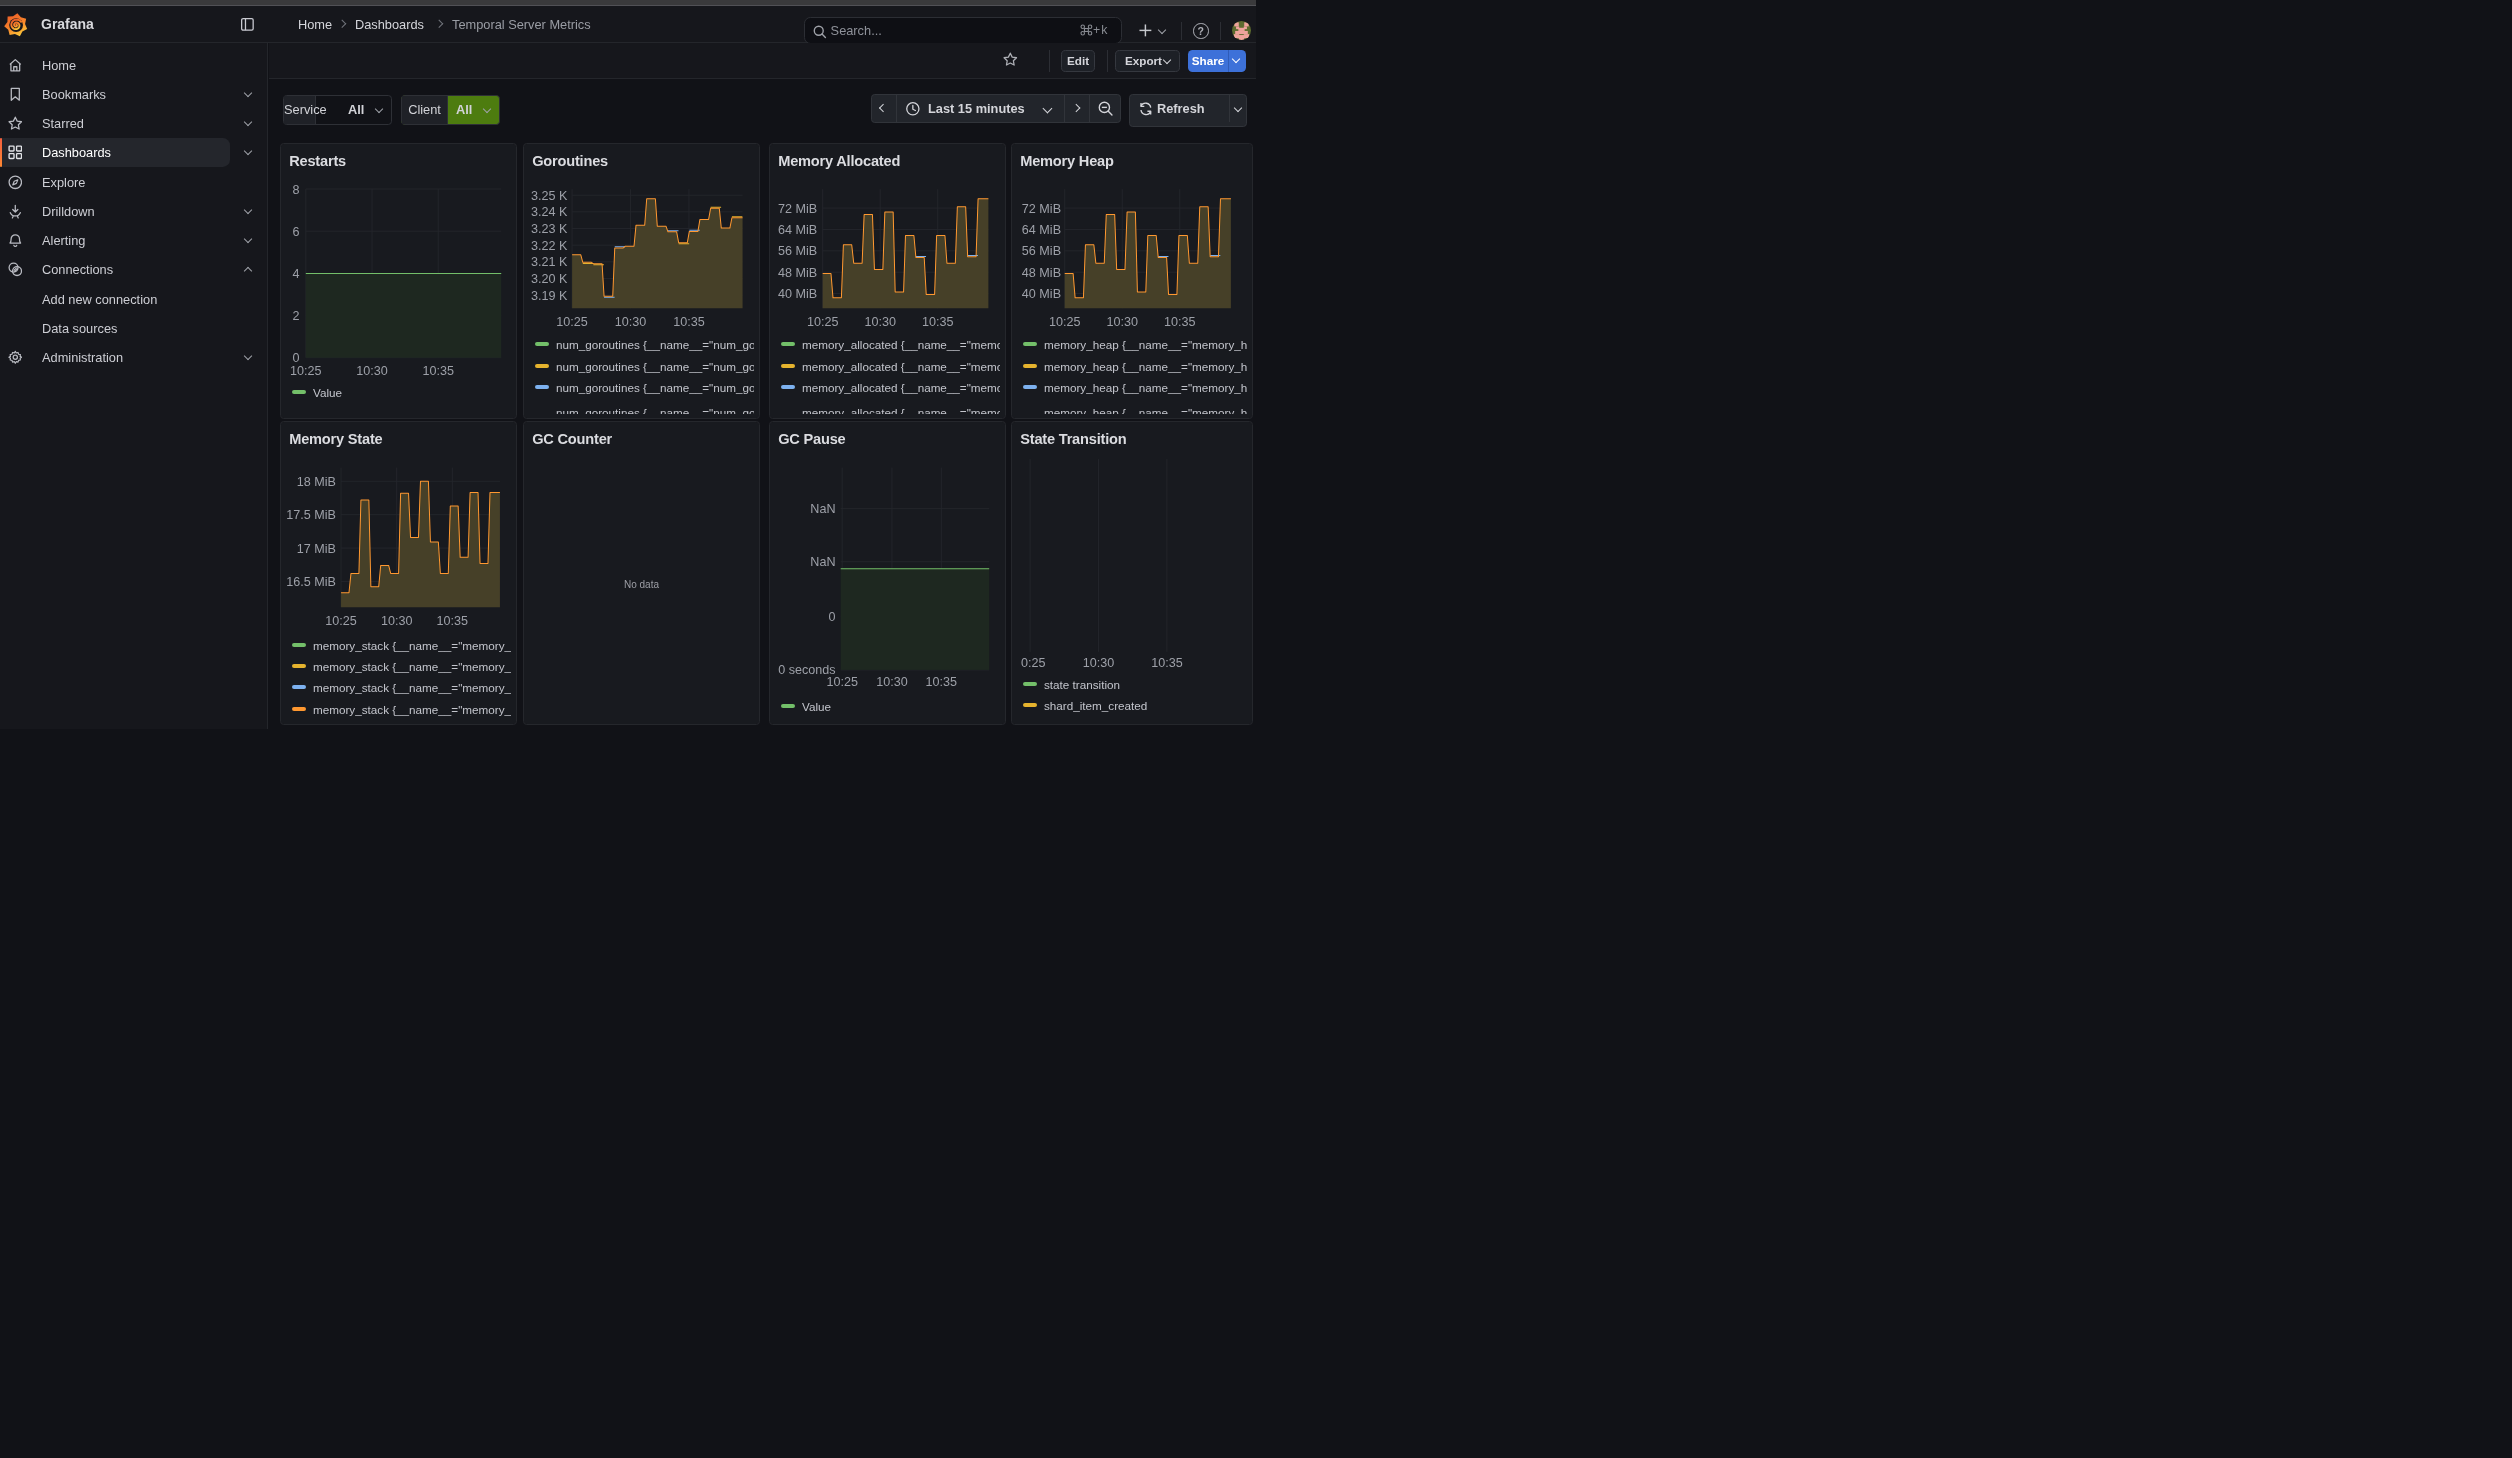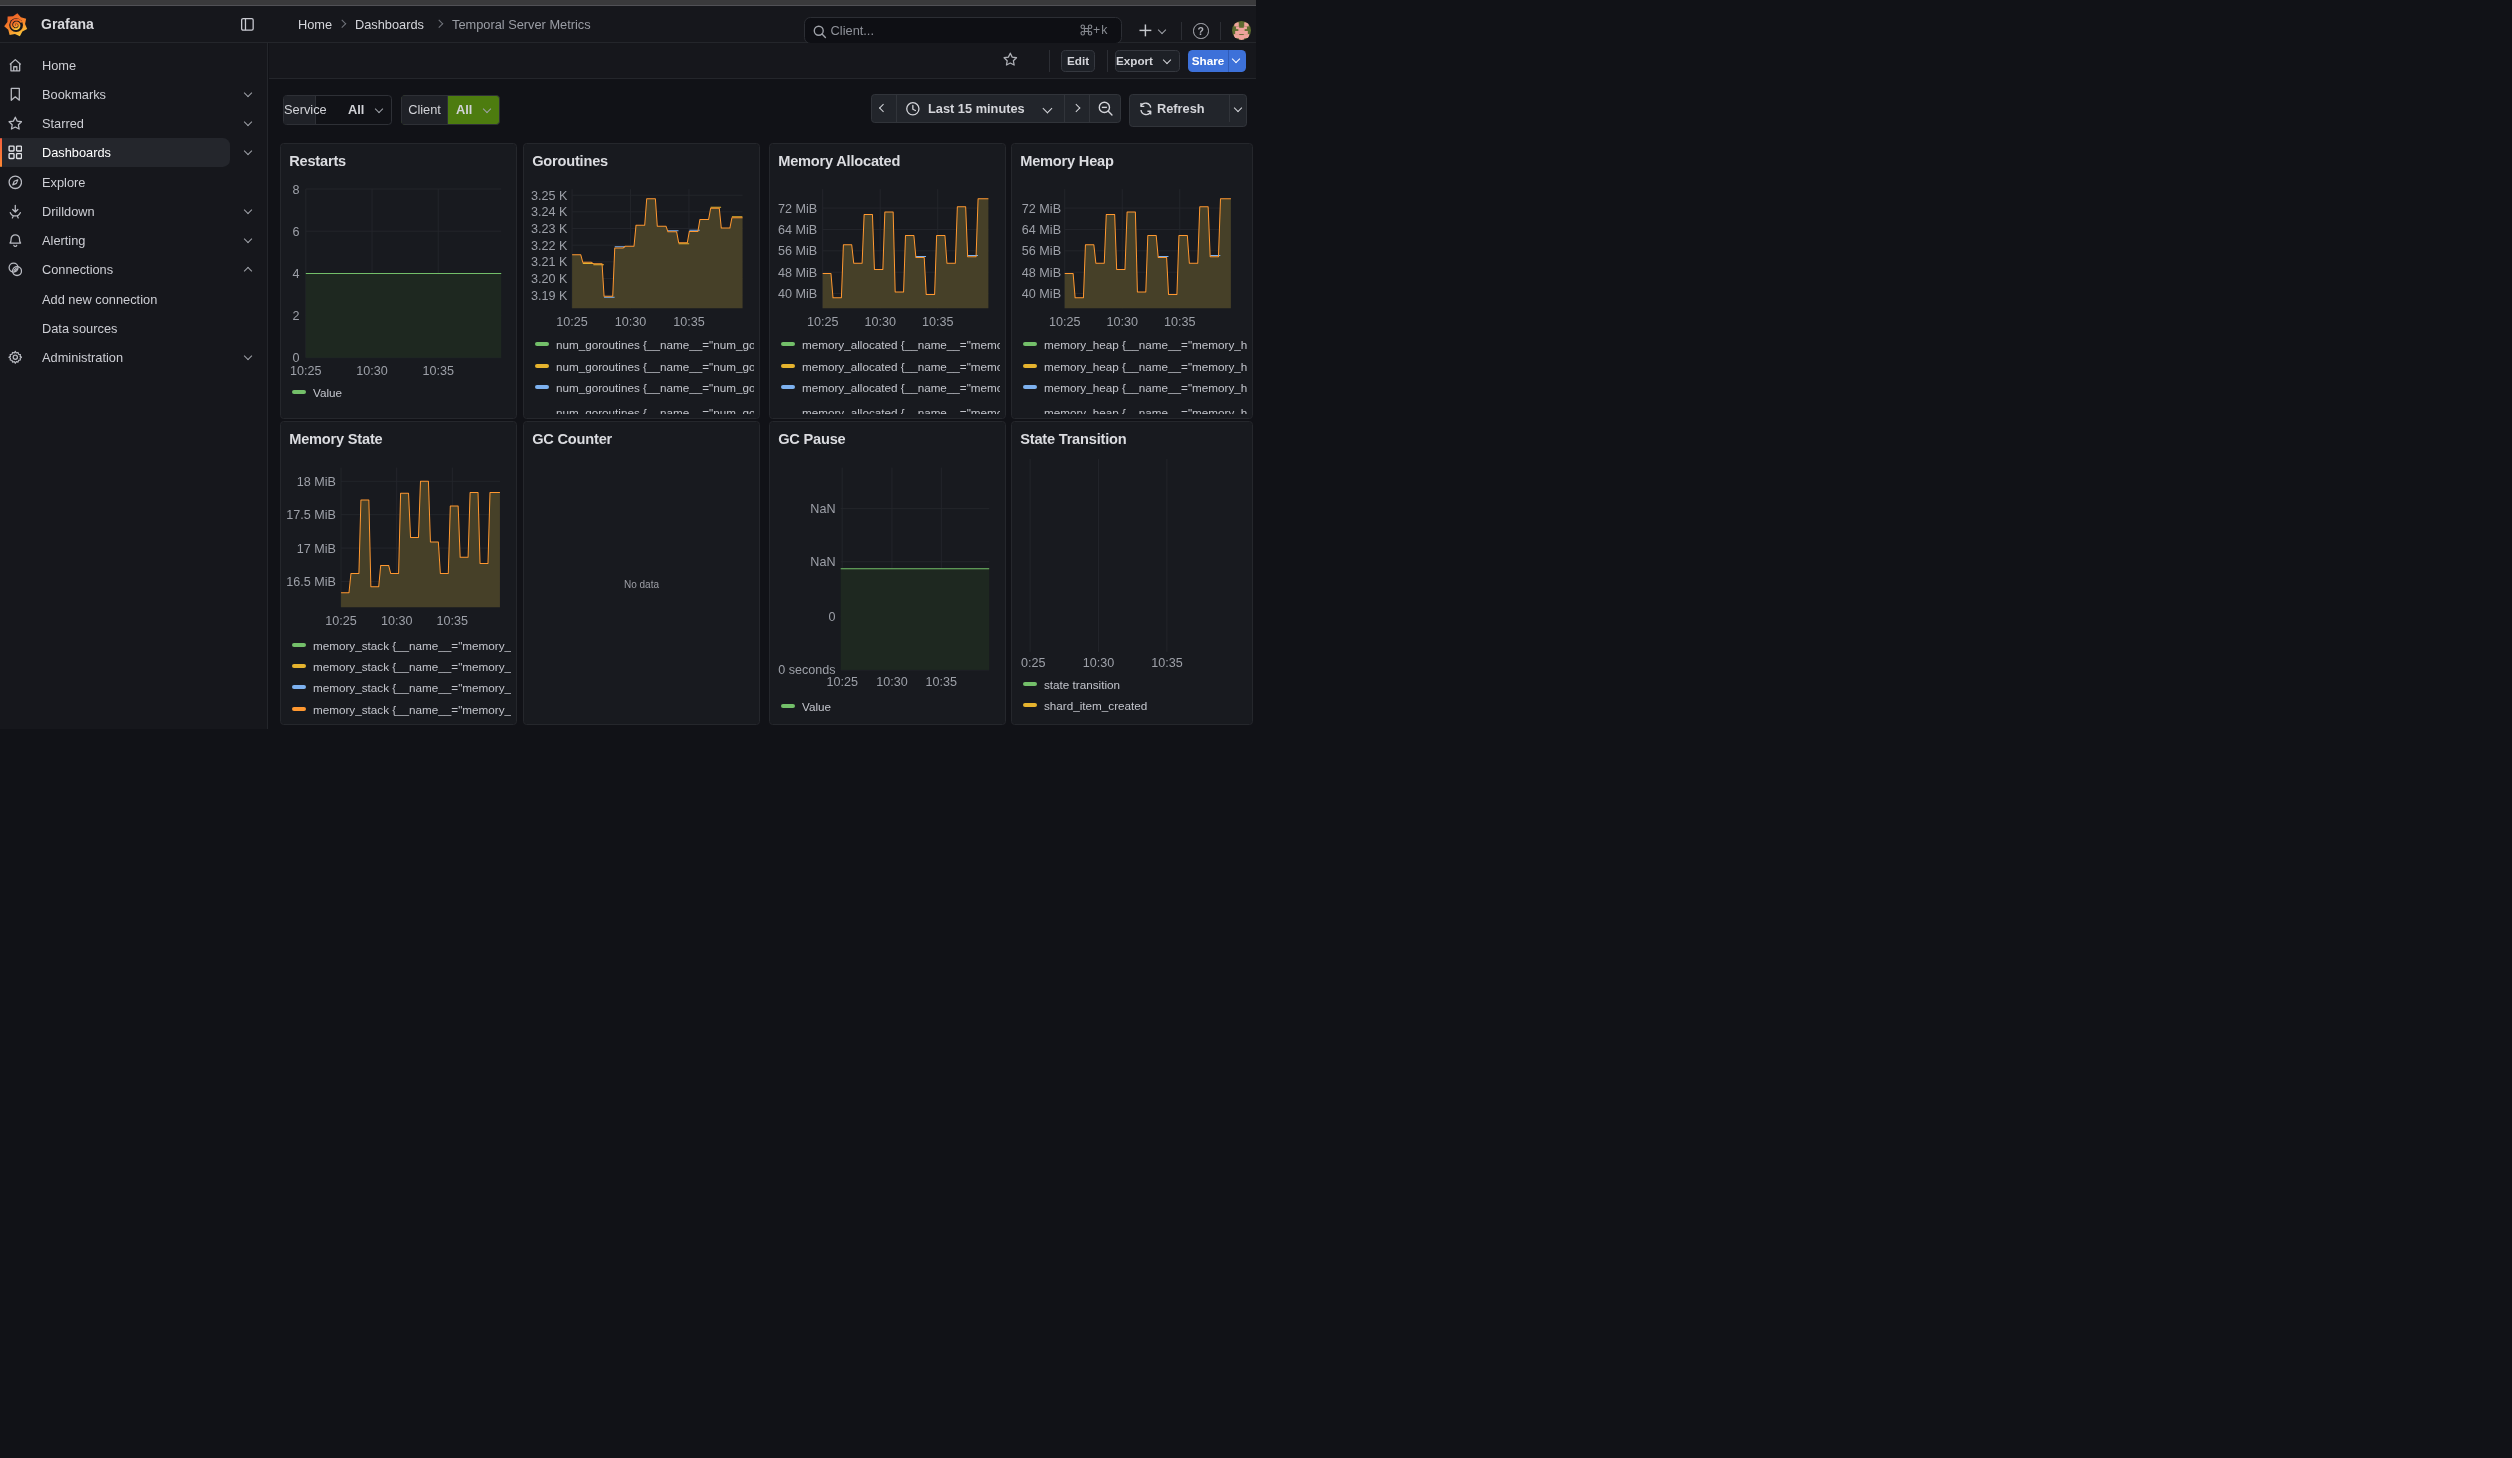--- a/index.html
+++ b/index.html
@@ -62,21 +62,21 @@
     <div class="bcrumb" style="left:298px;color:#d5d6db">Home</div>
     <div class="abs" style="left:339px;top:15px;width:5.5px;height:5.5px;border-right:1.4px solid #70737a;border-bottom:1.4px solid #70737a;transform:rotate(-45deg)"></div>
     <div class="bcrumb" style="left:355px;color:#d5d6db">Dashboards</div>
     <div class="abs" style="left:436px;top:15px;width:5.5px;height:5.5px;border-right:1.4px solid #70737a;border-bottom:1.4px solid #70737a;transform:rotate(-45deg)"></div>
     <div class="bcrumb" style="left:452px;color:#9a9da4">Temporal Server Metrics</div>
     <div class="abs" style="left:804px;top:11px;width:318px;height:27px;background:#0e0f14;border:0.9px solid #2c2e34;border-radius:6.4px">
 <svg class="abs" style="left:8.2px;top:6.9px" width="13.7" height="13.7" viewBox="0 0 15 15">
 <circle cx="6.3" cy="6.3" r="4.9" fill="none" stroke="#9fa2a9" stroke-width="1.5"></circle>
 <line x1="9.9" y1="9.9" x2="13.6" y2="13.6" stroke="#9fa2a9" stroke-width="1.5" stroke-linecap="round"></line>
       </svg>
-<div class="abs" style="left:25.6px;top:0;height:25.6px;line-height:25.6px;font-size:12.8px;color:#8f929a">Client...</div>
+<div class="abs" style="left:25.6px;top:0;height:25.6px;line-height:25.6px;font-size:12.8px;color:#8f929a">Search...</div>
 <div class="abs" style="right:12.8px;top:0;height:25.6px;line-height:25.6px;font-size:12.3px;color:#898c93;letter-spacing:0.9px">
 <svg width="12.8" height="12" viewBox="0 0 14 13" style="vertical-align:-1.8px">
           <g fill="none" stroke="#898c93" stroke-width="1.2">
 <circle cx="3" cy="3" r="1.9"></circle>
             <circle cx="11" cy="3" r="1.9"></circle>
             <circle cx="3" cy="10" r="1.9"></circle>
             <circle cx="11" cy="10" r="1.9"></circle>
 <rect x="4.9" y="4.9" width="4.2" height="3.2"></rect>
           </g>
         </svg>+k</div>
@@ -194,21 +194,21 @@
     </div>
     <div class="chevd" style="left:245px;top:310px"></div>
   </div>
 <div id="toolbar"></div>
 <svg class="abs" style="left:1003px;top:52px" width="14.6" height="14.6" viewBox="0 0 16 16">
 <path d="M8 1.3 L10.1 5.6 L14.8 6.3 L11.4 9.6 L12.2 14.3 L8 12.1 L3.8 14.3 L4.6 9.6 L1.2 6.3 L5.9 5.6 Z" fill="none" stroke="#aeb0b6" stroke-width="1.4" stroke-linejoin="round"></path>
   </svg>
 <div class="abs" style="left:1049px;top:50px;width:0.9px;height:22px;background:#2c2e34"></div>
 <div class="btn" style="left:1061px;top:50px;width:34px;height:22px;line-height:20px">Edit</div>
 <div class="abs" style="left:1107px;top:50px;width:0.9px;height:22px;background:#2c2e34"></div>
-<div class="btn" style="left:1115px;top:50px;width:65px;height:22px;line-height:20px;text-align:left;">Export
+<div class="btn" style="left:1115px;top:50px;width:65px;height:22px;line-height:20px;text-align:left;padding-left:9px">Export
 <div class="chevd" style="left:48px;top:6px;border-color:#d4d5da"></div></div>
 <div class="abs" style="left:1188px;top:50px;width:58px;height:22px;background:#3D71D9;border-radius:4.6px">
 <div class="abs" style="left:0;top:0;width:40px;height:22px;line-height:22px;text-align:center;font-size:11.7px;font-weight:700;color:#fff">Share</div>
 <div class="abs" style="left:40px;top:0;width:0.9px;height:22px;background:#2f5cb8"></div>
 <div class="chevd" style="left:45px;top:6px;border-color:#fff"></div>
   </div>
 <div class="abs" style="left:283px;top:95px;width:109px;height:30px;border:0.9px solid #2e3036;border-radius:3.7px;background:#111217">
 <div class="abs" style="left:0;top:0;width:32px;height:28px;background:#1f2127;border-right:0.9px solid #2e3036;line-height:28px;text-align:center;font-size:12.8px;color:#d2d3d8">Service</div>
 <div class="abs" style="left:64px;top:0;height:28px;line-height:28px;font-size:12.8px;font-weight:700;color:#d2d3d8">All</div>
 <div class="chevd" style="left:92px;top:10px"></div>

